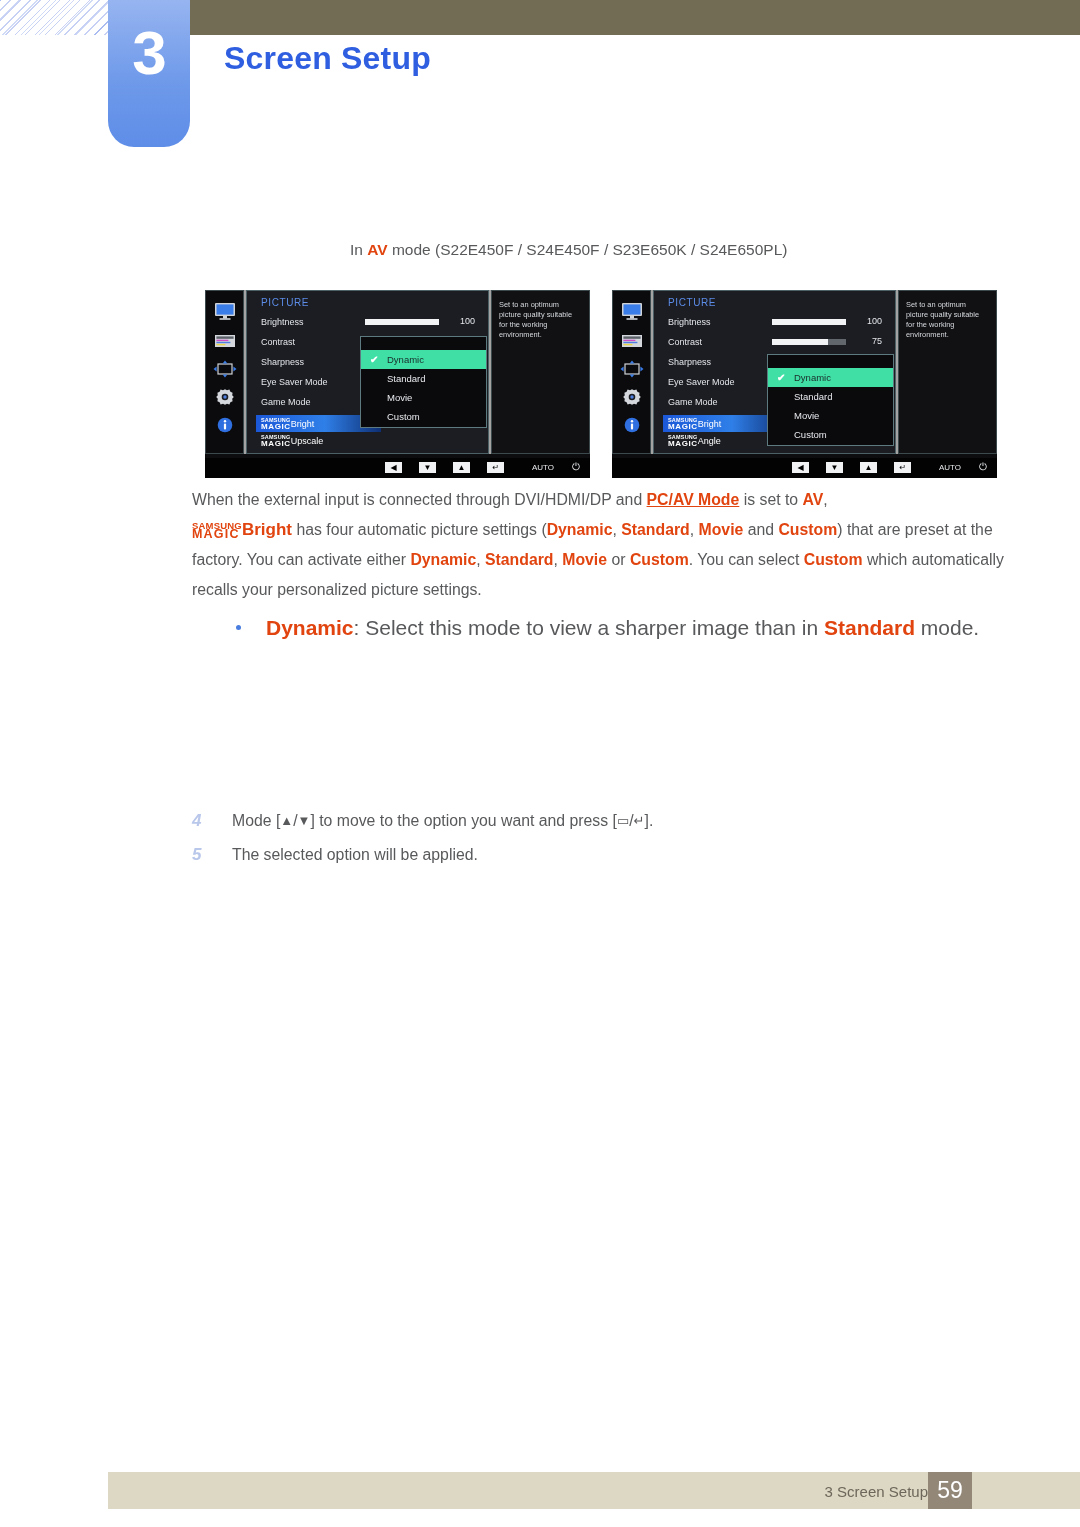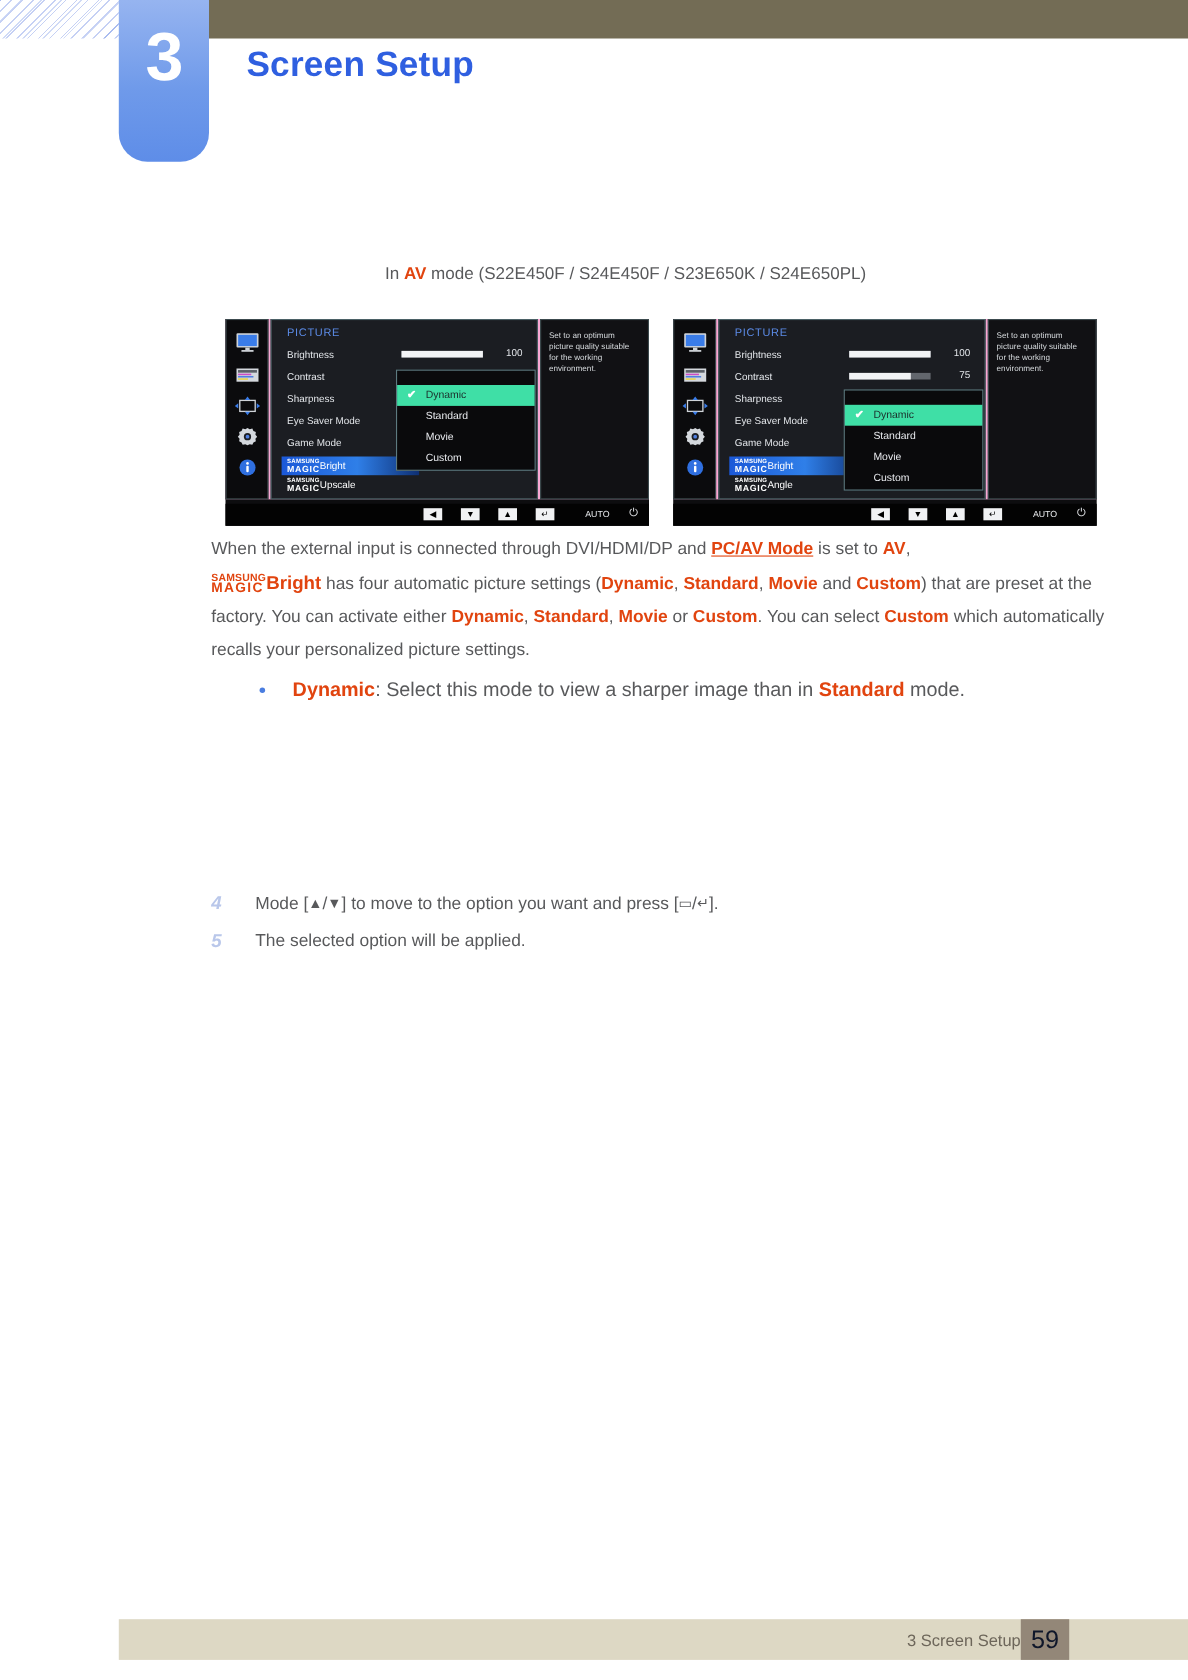--- a/index.html
+++ b/index.html
@@ -119,21 +119,21 @@
 
   
   .bullets {
     position: absolute;
     left: 230px; top: 612px;
     width: 790px;
   }
   .bullet-row {
     position: relative;
     padding-left: 36px;
-    font-size: 18px;
+    font-size: 21px;
     line-height: 31px;
     color: #58595b;
     margin-bottom: 12px;
   }
   .bullet-dot {
     position: absolute;
     left: 6px; top: 13px;
     width: 5px; height: 5px;
     border-radius: 50%;
     background: #4a7de0;
@@ -176,21 +176,21 @@
     background: #0d0d0f;
   }
   #osd-left  { left: 205px; top: 290px; }
   #osd-right { left: 612px; top: 290px; }
 
   .osd-body {
     position: absolute;
     left: 0; top: 0;
     width: 385px;
     height: 164px;
-    background: #f9a8d4;
+    background: #a3a3a3;
   }
   .osd-sidebar {
     position: absolute;
     left: 0; top: 0;
     width: 39px; height: 164px;
     background: #0b0b0d;
     border: 1px solid #3c4a4e;
     box-sizing: border-box;
   }
   .osd-icon {
@@ -340,21 +340,21 @@
     position: absolute;
     right: 152px; bottom: 27px;
     font-size: 15px;
     color: #6d665a;
   }
   .footer-page {
     position: absolute;
     right: 108px; bottom: 18px;
     width: 44px; height: 37px;
     background: #938778;
-    color: #0f172a;
+    color: #ffffff;
     font-size: 23px;
     line-height: 37px;
     text-align: center;
   }
 </style>
 </head>
 <body>
 
 <div class="top-hatch"></div>
 <div class="top-hatch2"></div>

